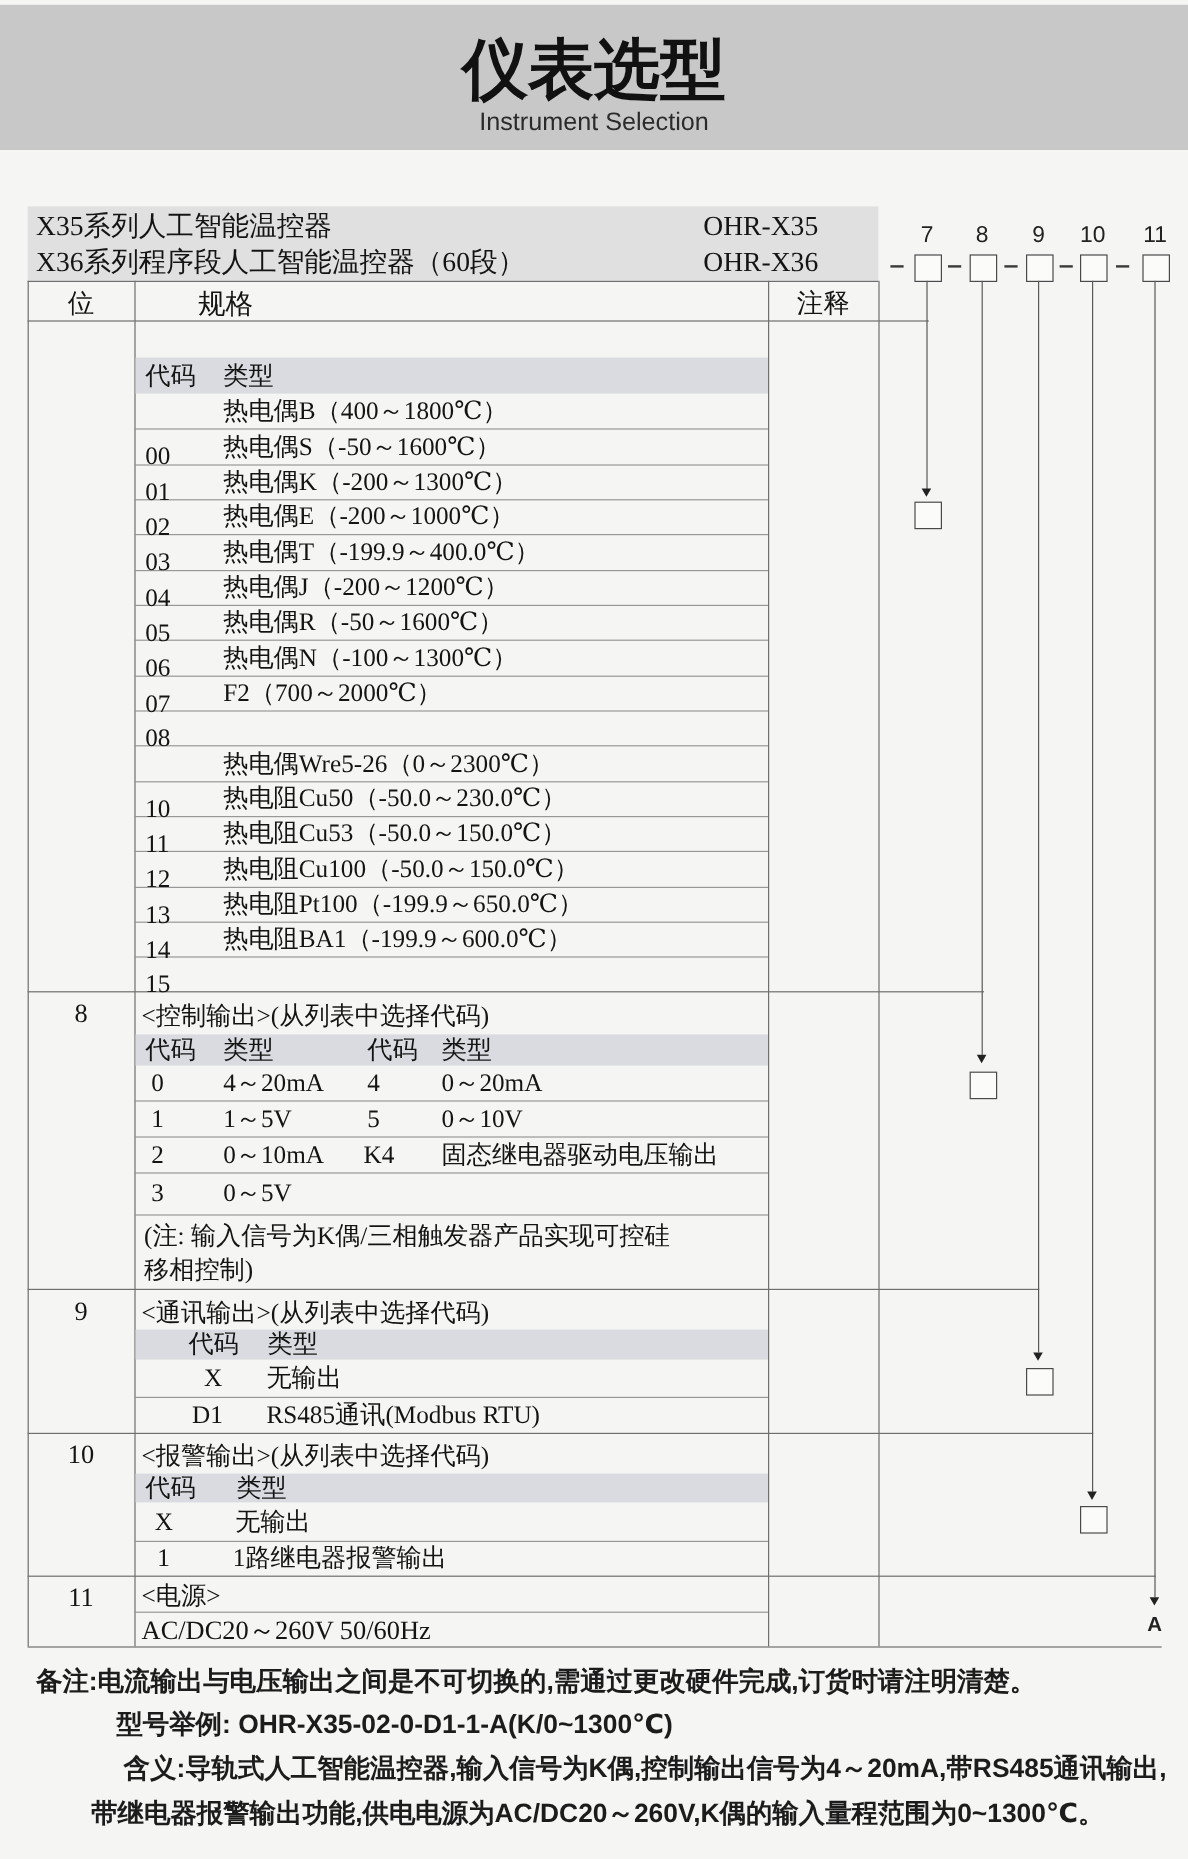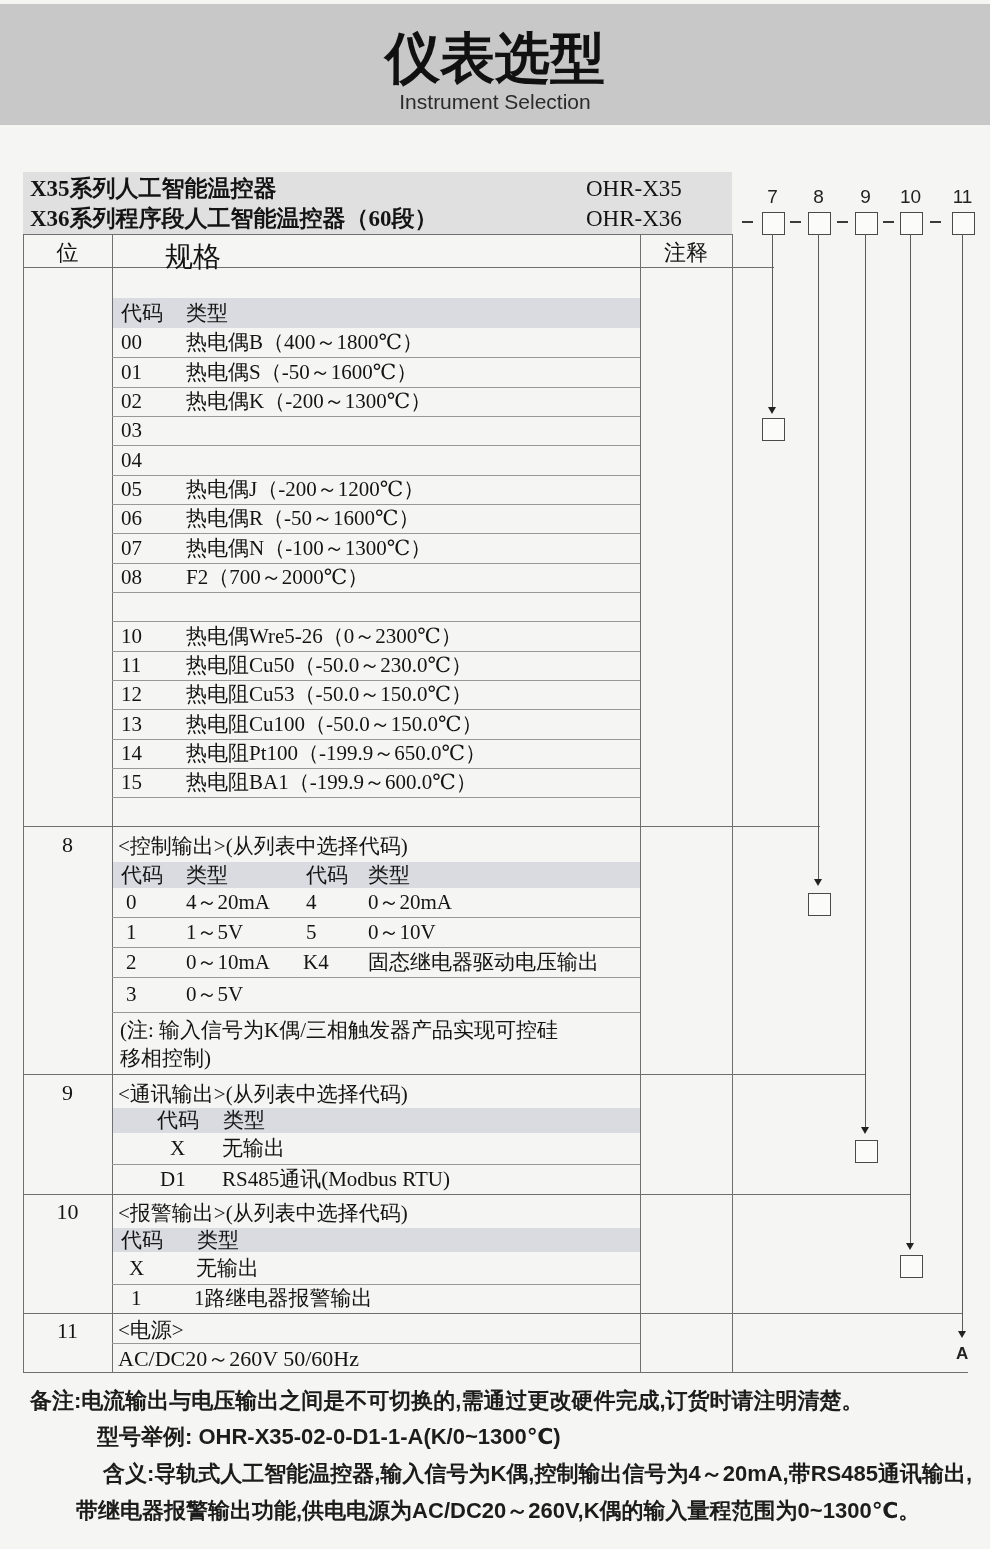--- a/index.html
+++ b/index.html
@@ -11,33 +11,33 @@
   .vl{position:absolute;width:1px;background:#6f6f6f;}
   .dl{position:absolute;width:1px;background:#5a5a5a;}
   
   .titlebar{position:absolute;left:0;top:4px;width:990px;height:121px;background:#c8c8c8;}
   .maintitle{position:absolute;left:0;top:22px;width:990px;text-align:center;
              font-family:"Liberation Sans","DejaVu Sans",sans-serif;font-weight:700;font-size:55px;color:#111;}
   .subtitle{position:absolute;left:0;top:90px;width:990px;text-align:center;
             font-family:"Liberation Sans","DejaVu Sans",sans-serif;font-size:21px;color:#2b2b2b;}
   
   .band-top{position:absolute;left:23px;top:172px;width:709px;height:62px;background:#e0e0e0;}
-  .pname{position:absolute;left:30px;font-size:23px;font-weight:700;height:30px;line-height:30px;}
+  .pname{position:absolute;left:30px;font-size:23px;font-weight:400;height:30px;line-height:30px;}
   .pmodel{position:absolute;left:586px;font-size:23px;height:30px;line-height:30px;}
   
   .pos{position:absolute;left:23px;width:89px;text-align:center;font-size:22px;}
   .noteh{position:absolute;left:640px;width:92px;text-align:center;font-size:22px;}
-  .spech{position:absolute;left:165px;font-size:28px;}
+  .spech{position:absolute;left:165px;font-size:23px;}
   
   .gband{position:absolute;left:113px;width:527px;background:#d9dbe0;font-size:21px;}
   .gband span{position:absolute;}
   
   .srow{position:absolute;left:112px;width:528px;font-size:21px;}
   .srow span{position:absolute;}
-  .sc{left:9px;} .st{left:74px;}
+  .sc{left:9px;margin-top:38px;} .st{left:74px;}
   .c1{left:14px;} .t1{left:74px;} .c2{left:194px;} .t2{left:256px;}
   .stitle{position:absolute;left:118px;font-size:21px;}
   .notetx{position:absolute;left:120px;font-size:21px;}
   
   .dig{position:absolute;top:186px;width:21px;text-align:center;
        font-family:"Liberation Sans","DejaVu Sans",sans-serif;font-size:19px;color:#222;}
   .box{position:absolute;width:21px;height:21px;border:1px solid #4a4a4a;background:#fbfbfa;box-sizing:content-box;}
   .dash{position:absolute;top:221px;width:11px;height:2px;background:#3a3a3a;}
   .arr{position:absolute;width:0;height:0;border-left:4px solid transparent;
        border-right:4px solid transparent;border-top:7px solid #222;}
@@ -153,23 +153,25 @@
   <div class="srow" style="top:357px;height:30px;line-height:30px">
       <span class="sc">01</span>
       <span class="st">热电偶S（-50～1600℃）</span>
     </div>
   <div class="srow" style="top:387px;height:29px;line-height:29px">
       <span class="sc">02</span>
       <span class="st">热电偶K（-200～1300℃）</span>
     </div>
   <div class="srow" style="top:416px;height:29px;line-height:29px">
       <span class="sc">03</span>
+      <span class="st">热电偶E（-200～1000℃）</span>
     </div>
   <div class="srow" style="top:445px;height:30px;line-height:30px">
       <span class="sc">04</span>
+      <span class="st">热电偶T（-199.9～400.0℃）</span>
     </div>
   <div class="srow" style="top:475px;height:29px;line-height:29px">
       <span class="sc">05</span>
       <span class="st">热电偶J（-200～1200℃）</span>
     </div>
   <div class="srow" style="top:504px;height:29px;line-height:29px">
       <span class="sc">06</span>
       <span class="st">热电偶R（-50～1600℃）</span>
     </div>
   <div class="srow" style="top:533px;height:30px;line-height:30px">

